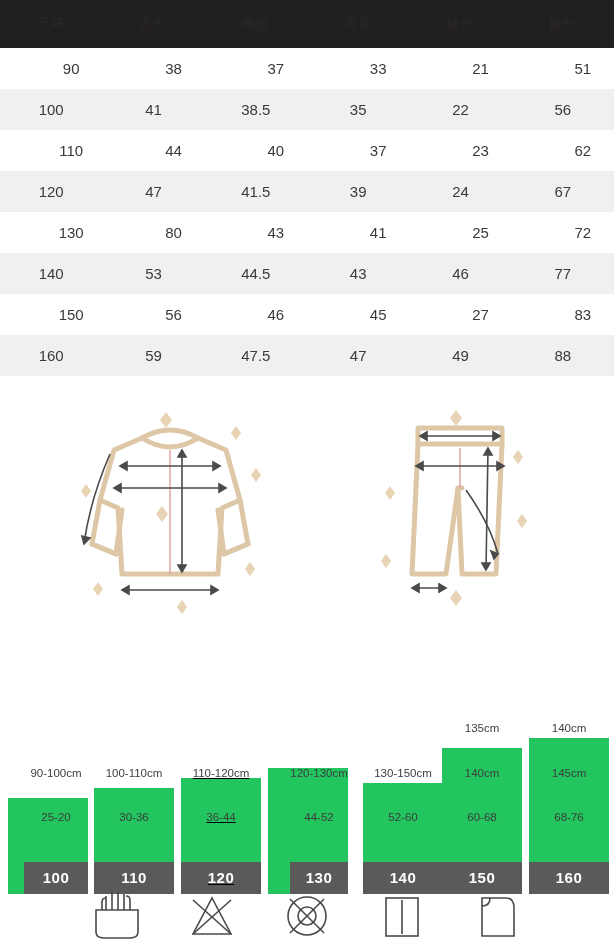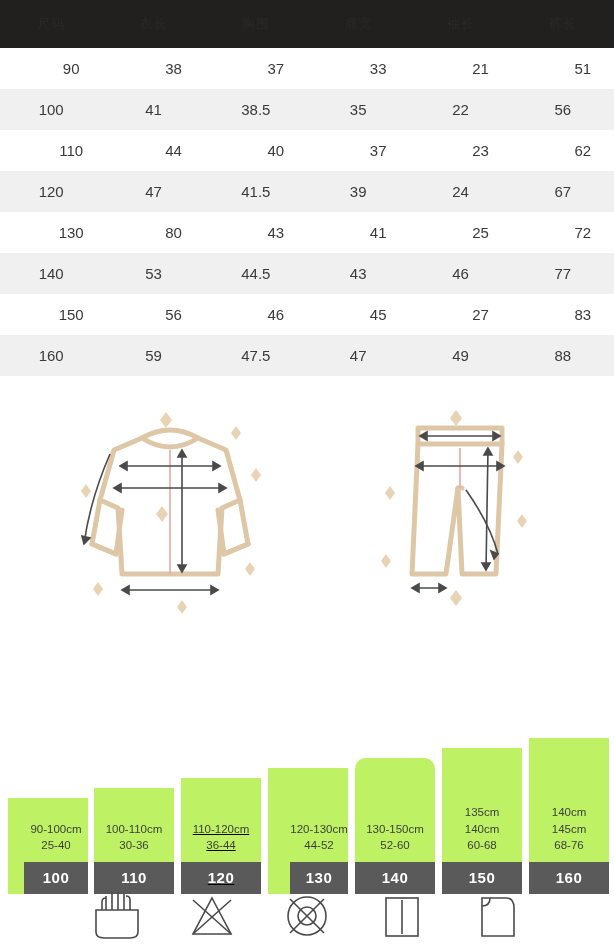--- a/index.html
+++ b/index.html
@@ -69,26 +69,27 @@
   .chips {
     position: relative;
     width: 614px;
     height: 160px;
     margin-top: 60px;
   }
   .chip {
     position: absolute;
     bottom: 0;
     width: 80px;
-    background: #bef264;
+    background: #22c55e;
     text-align: center;
     display: flex;
     flex-direction: column;
     align-items: center;
     justify-content: flex-end;
+    gap: 28px;
   }
   .chip .line {
     font-size: 11.5px;
     color: #3d3d3d;
     line-height: 1.45;
     padding: 0 2px;
     white-space: nowrap;
   }
   .chip .cm { margin-top: 6px; }
   .chip .wt { margin-bottom: 8px; }
@@ -296,21 +297,21 @@
         <path d="M16 150 l5 7 l-5 7 l-5 -7 z"></path>
         <path d="M86 186 l6 8 l-6 8 l-6 -8 z"></path>
       </g>
     </svg>
   </div>
 
   <div class="chips">
 
     <div class="chip" style="left:8px; height:96px;padding-left:16px;">
       <div class="line cm">90-100cm</div>
-      <div class="line wt">25-40</div>
+      <div class="line wt">25-20</div>
       <div class="label">100</div>
     </div>
 
     <div class="chip" style="left:94px; height:106px;">
       <div class="line cm">100-110cm</div>
       <div class="line wt">30-36</div>
       <div class="label">110</div>
     </div>
 
     <div class="chip" style="left:181px; height:116px;text-decoration:underline;">
@@ -318,21 +319,21 @@
       <div class="line wt">36-44</div>
       <div class="label">120</div>
     </div>
 
     <div class="chip" style="left:268px; height:126px;padding-left:22px;">
       <div class="line cm">120-130cm</div>
       <div class="line wt">44-52</div>
       <div class="label">130</div>
     </div>
 
-    <div class="chip" style="left:355px; height:136px;border-radius:11px;">
+    <div class="chip" style="left:363px; height:111px;">
       <div class="line cm">130-150cm</div>
       <div class="line wt">52-60</div>
       <div class="label">140</div>
     </div>
 
     <div class="chip" style="left:442px; height:146px;">
       <div class="line cm">135cm</div>
       <div class="line">140cm</div>
       <div class="line wt">60-68</div>
       <div class="label">150</div>

